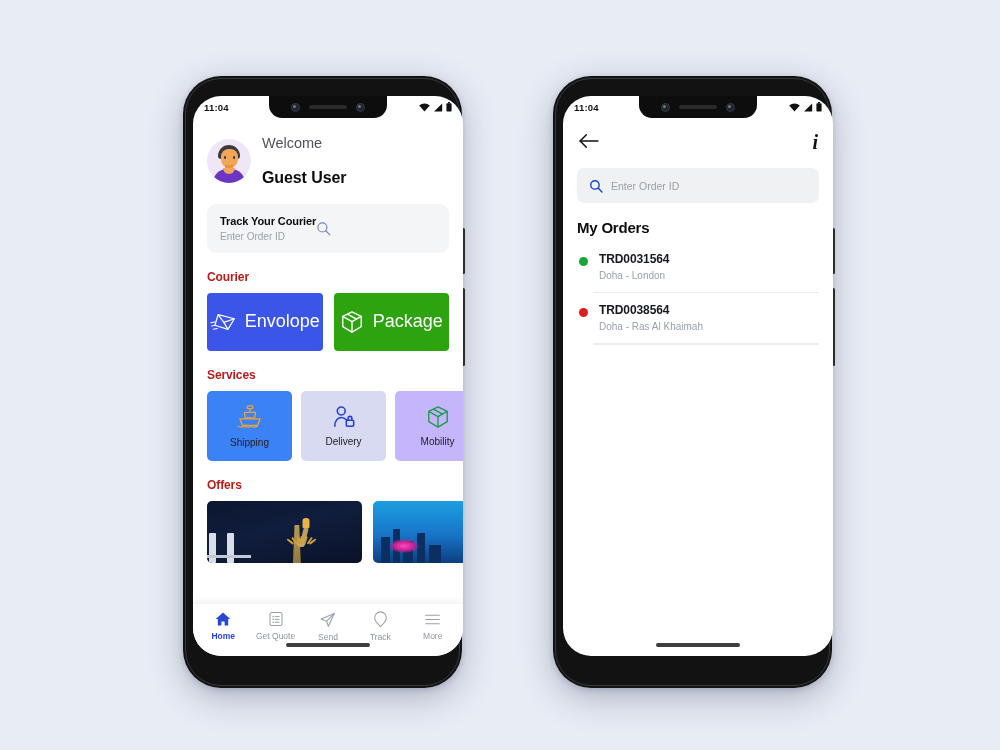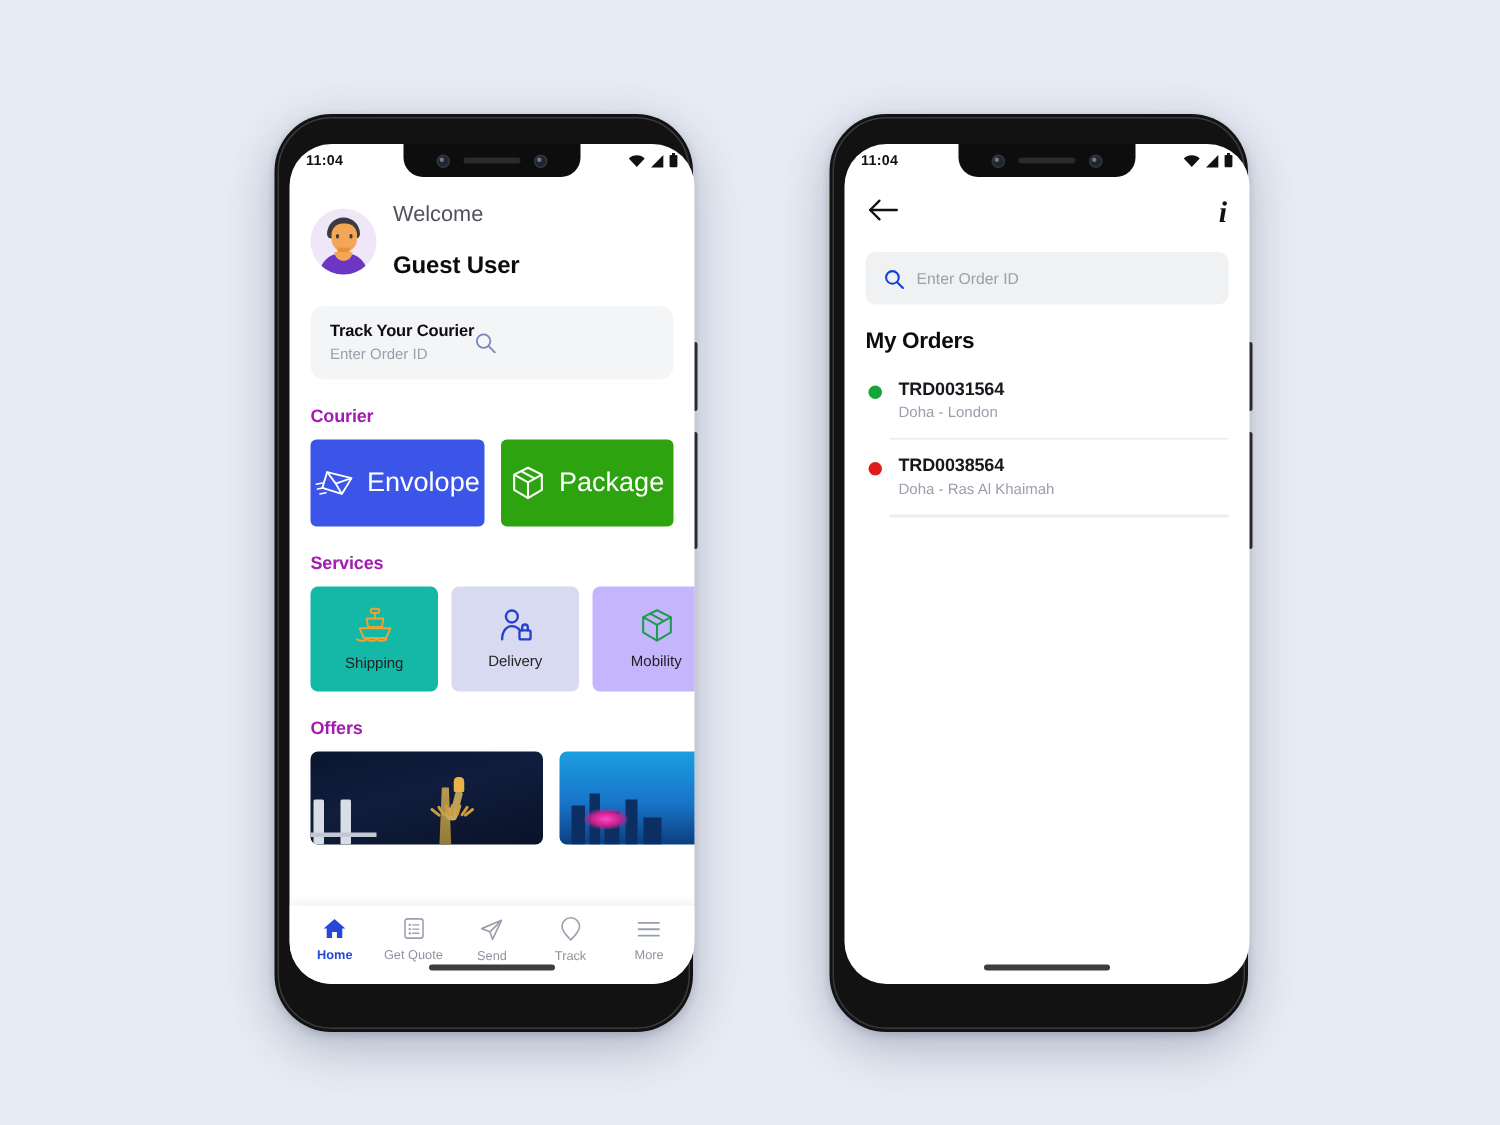--- a/index.html
+++ b/index.html
@@ -87,21 +87,21 @@
   .welcome-text .hi { font-size: 14.5px; color: #50535c; line-height: 1.18; }
   .welcome-text .nm { font-size: 16px; font-weight: 700; color: #0c0c0e; line-height: 1.22; letter-spacing:-.1px;margin-top:16px;}
 
   .track-card {
     margin-top: 16px; background: #f4f5f7; border-radius: 9px;
     padding: 11px 13px; display: flex; align-items: center; justify-content: flex-start;
   }
   .track-card .tt { font-size: 11px; font-weight: 700; color: #0c0c0e; letter-spacing:-.1px; }
   .track-card .tp { font-size: 10px; color: #9aa0ab; margin-top: 4px; }
 
-  .sec-title { font-size: 12px; font-weight: 700; color: #a21caf; margin: 17px 0 9px; letter-spacing:-.1px; }
+  .sec-title { font-size: 12px; font-weight: 700; color: #b91c1c; margin: 17px 0 9px; letter-spacing:-.1px; }
 
   .courier-row { display: flex; gap: 11px; }
   .courier-btn {
     flex: 1; height: 58px; border-radius: 4px; display: flex; align-items: center;
     justify-content: center; gap: 9px; color: #fff; cursor: pointer;
   }
   .courier-btn .lbl { font-size: 18px; }
 
   .services-row { display: flex; gap: 9px; }
   .svc-card {
@@ -246,21 +246,21 @@
                 <path d="M13 12.5 L13 24"></path>
                 <path d="M8 4.4 L18 9.8"></path>
               </g>
             </svg>
             <span class="lbl">Package</span>
           </div>
         </div>
 
         <div class="sec-title">Services</div>
         <div class="services-row">
-          <div class="svc-card" style="background:#14b8a6">
+          <div class="svc-card" style="background:#3b82f6">
             <svg width="28" height="26" viewBox="0 0 30 28">
               <g fill="none" stroke="#F0A132" stroke-width="1.4" stroke-linejoin="round" stroke-linecap="round">
                 <rect x="12" y="2" width="6" height="3" rx="1"></rect>
                 <line x1="15" y1="5" x2="15" y2="9"></line>
                 <path d="M9 9 L21 9 L20 15 L10 15 Z"></path>
                 <path d="M4 16 L26 16 L23 23 L7 23 Z"></path>
                 <path d="M2 24 q4 2 7 0 q4 2 7 0 q4 2 7 0"></path>
               </g>
             </svg>
             <span class="lbl">Shipping</span>

